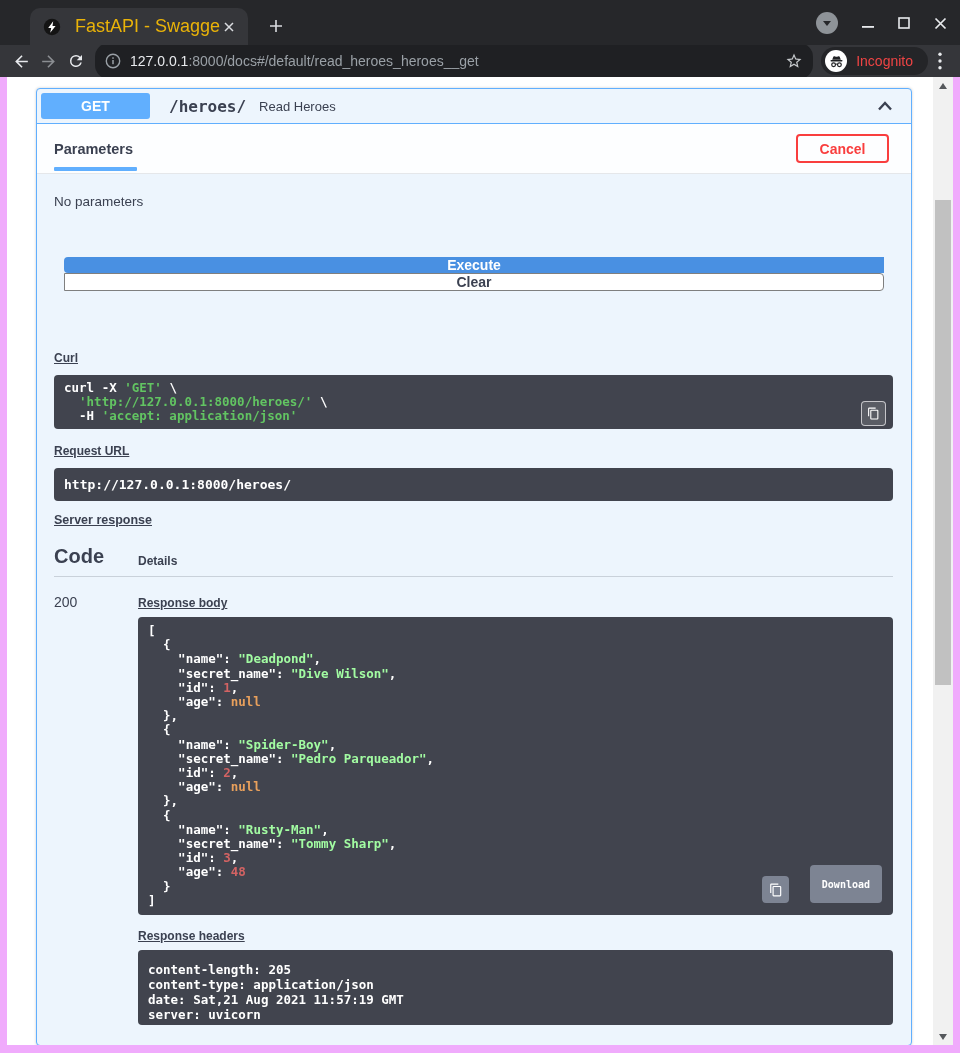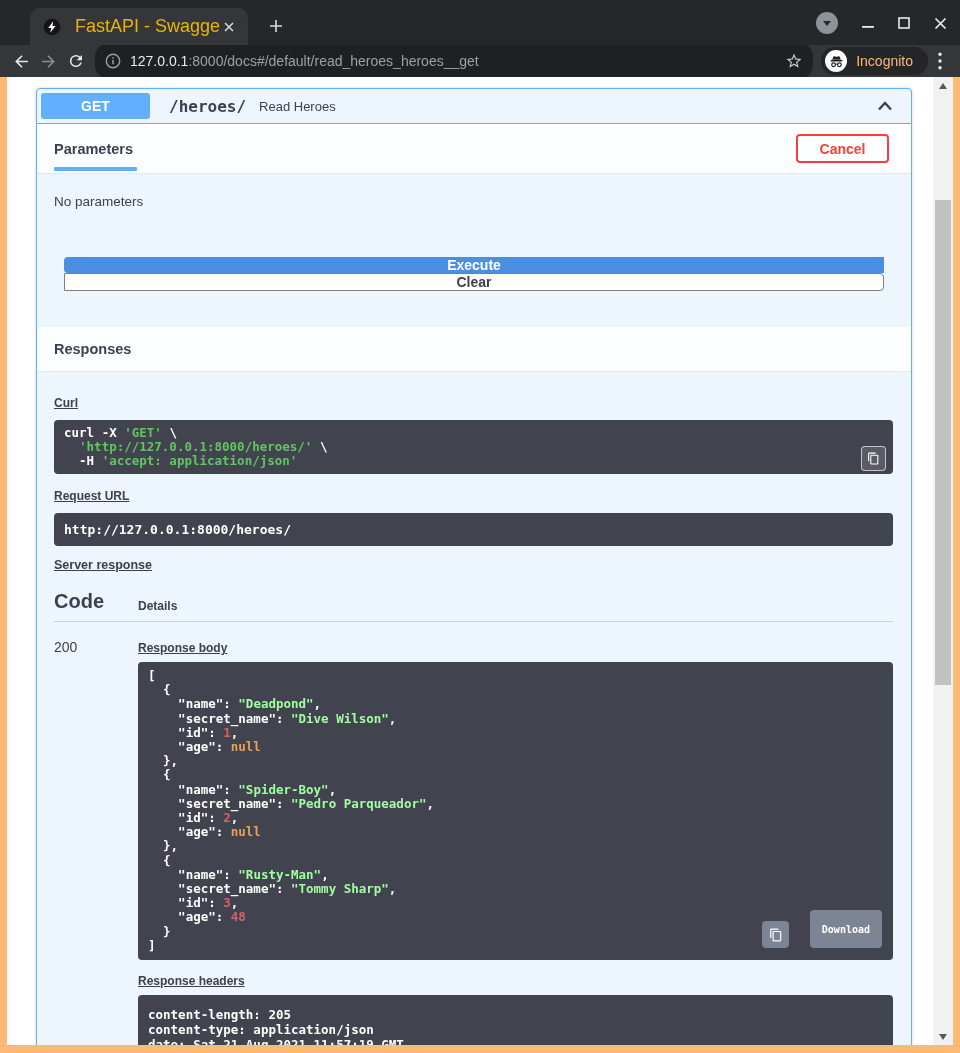--- a/index.html
+++ b/index.html
@@ -18,26 +18,26 @@
   .tabsearch { width:22px; height:22px; border-radius:50%; background:#8e9398; display:flex; align-items:center; justify-content:center; margin-right:8px; }
   .tri-down { width:0; height:0; border-left:4px solid transparent; border-right:4px solid transparent; border-top:5px solid #26272a; }
   .winbtn { width:28px; height:28px; display:flex; align-items:center; justify-content:center; }
 
   
   .toolbar { height:32px; background:#35363a; display:flex; align-items:center; padding:0 8px; flex:none; }
   .navbtn { width:27px; height:27px; display:flex; align-items:center; justify-content:center; flex:none; border-radius:50%; }
   .urlbar { flex:1; height:36px; background:#1f2023; border-radius:14px; display:flex; align-items:center; padding:0 10px 0 10px; margin:0 8px 0 6px; min-width:0; }
   .url-text { flex:1; font-size:14px; color:#9aa0a6; margin-left:9px; white-space:nowrap; overflow:hidden; }
   .url-host { color:#e8eaed; }
-  .incog { height:28px; background:#242528; border-radius:14px; display:flex; align-items:center; gap:9px; padding:0 15px 0 4px; color:#fdba74; font-size:14px; flex:none; }
+  .incog { height:28px; background:#242528; border-radius:14px; display:flex; align-items:center; gap:9px; padding:0 15px 0 4px; color:#ef4444; font-size:14px; flex:none; }
   .incog-circle { width:22px; height:22px; background:#fff; border-radius:50%; display:flex; align-items:center; justify-content:center; }
   .menu-btn { width:24px; height:26px; display:flex; align-items:center; justify-content:center; flex:none; }
 
   
-  .viewport { flex:1; background:#fdba74; padding:0 7px 8px 7px; display:flex; min-height:0; }
+  .viewport { flex:1; background:#f0abfc; padding:0 7px 8px 7px; display:flex; min-height:0; }
   .page { flex:1; background:#fff; overflow:hidden; position:relative; color:#3b4151; }
 
   
   .scrollbar { width:20px; background:#f1f1f1; position:relative; flex:none; }
   .sb-arrow { position:absolute; left:0; width:20px; height:17px; display:flex; align-items:center; justify-content:center; }
   .sb-arrow.up { top:0; }
   .sb-arrow.down { bottom:0; }
   .tri-up-s { width:0; height:0; border-left:4px solid transparent; border-right:4px solid transparent; border-bottom:6px solid #55585c; }
   .tri-dn-s { width:0; height:0; border-left:4px solid transparent; border-right:4px solid transparent; border-top:6px solid #55585c; }
   .sb-thumb { position:absolute; left:2px; right:2px; top:123px; height:485px; background:#c1c1c1; }
@@ -219,23 +219,20 @@
         </div>
 
         <div class="params-body">
           <div class="no-params">No parameters</div>
           <div class="exec-row">
             <button class="execute-btn">Execute</button>
             <button class="clear-btn">Clear</button>
           </div>
         </div>
 
-        <div class="responses-title-row">
-          <span>Responses</span>
-        </div>
 
         <div class="responses-inner">
 
           <div class="block-label">Curl</div>
           <div class="codeblock curl">
             <pre><div><span class="tok-p">curl -X </span><span class="tok-s">'GET'</span><span class="tok-p"> \</span></div><div><span class="tok-p">  </span><span class="tok-s">'http://127.0.0.1:8000/heroes/'</span><span class="tok-p"> \</span></div><div><span class="tok-p">  -H </span><span class="tok-s">'accept: application/json'</span></div></pre>
             <button class="copy-btn">
               <svg width="13" height="13" viewBox="0 0 24 24" fill="#fff">
                   <path d="M16 1H4a2 2 0 0 0-2 2v14h2V3h12V1zm3 4H8a2 2 0 0 0-2 2v14a2 2 0 0 0 2 2h11a2 2 0 0 0 2-2V7a2 2 0 0 0-2-2zm0 16H8V7h11v14z"></path>
                 </svg>

